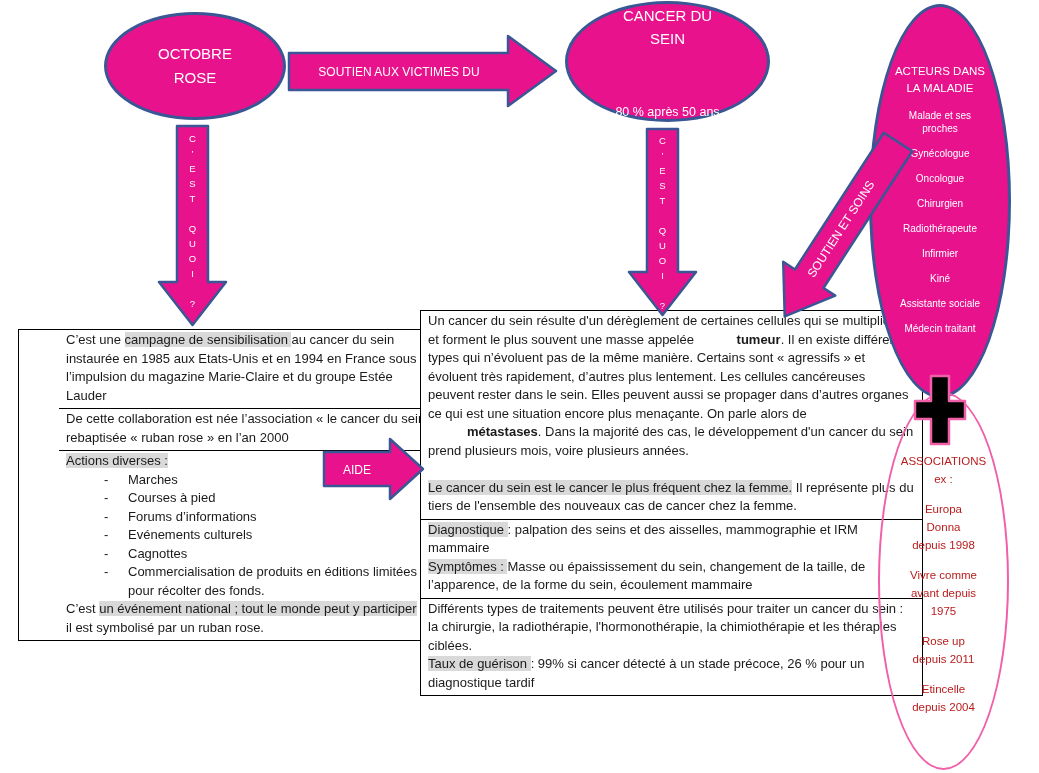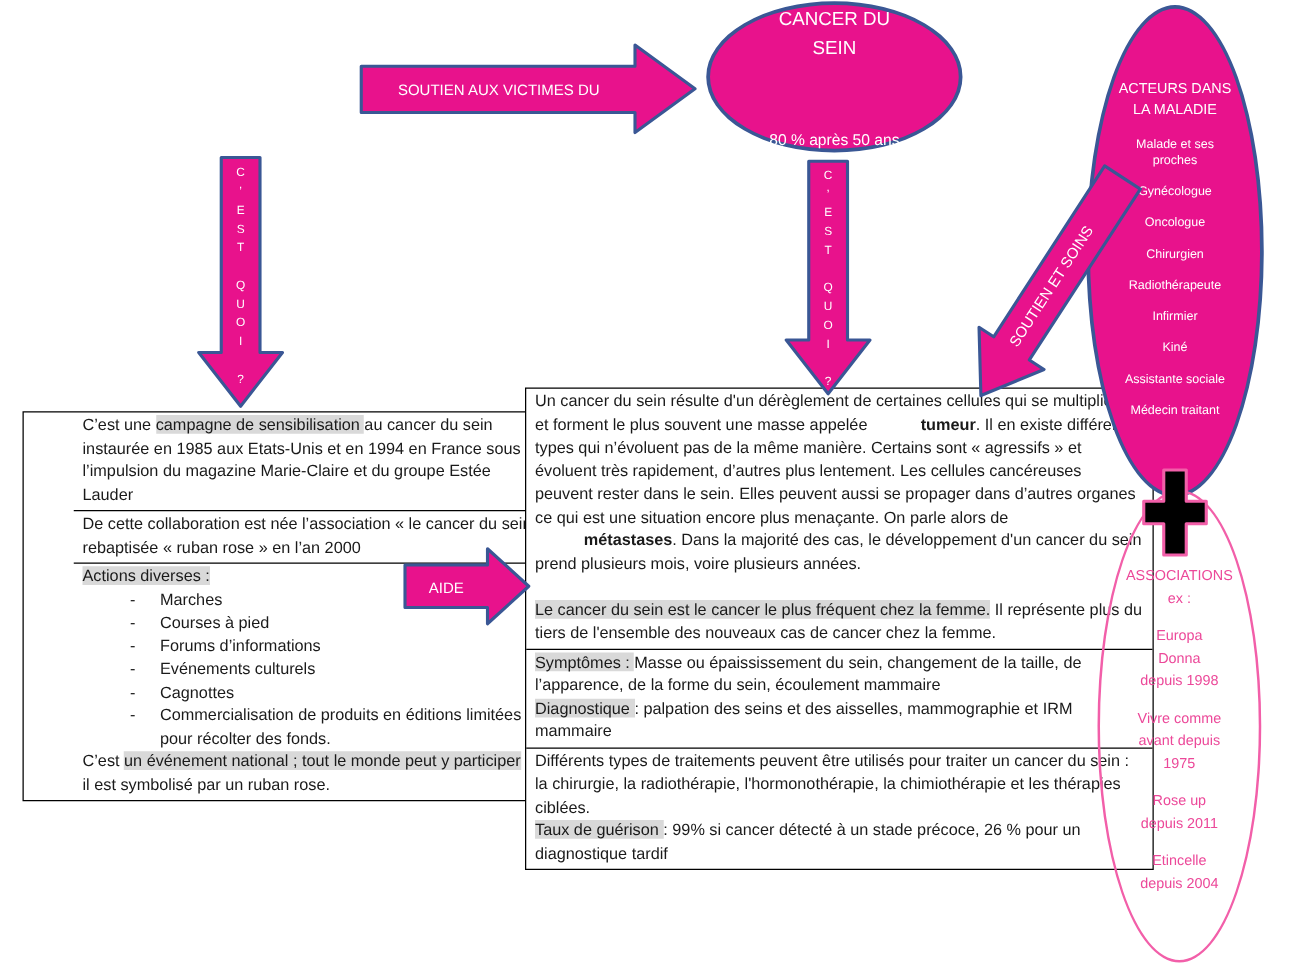--- a/index.html
+++ b/index.html
@@ -26,21 +26,21 @@
   #octobre-ellipse{left:104px;top:12px;width:182px;height:108px;justify-content:center;
                    font-size:15px;line-height:24px;white-space:pre-line;}
   #cancer-ellipse{left:565px;top:1px;width:205px;height:121px;justify-content:space-between;}
   #cancer-ellipse .etitle{font-size:15px;line-height:23px;white-space:pre-line;}
   #cancer-ellipse .esub{font-size:12.5px;margin-top:7px;}
   #acteurs-ellipse{left:869px;top:4px;width:142px;height:394px;}
   #acteurs-ellipse .etitle{margin-top:56px;font-size:11.5px;line-height:17px;white-space:pre-line;}
   #acteurs-ellipse .eitems{margin-top:12px;text-align:center;}
   .eitem{font-size:10px;line-height:13px;margin-bottom:12px;white-space:pre-line;}
   #assoc-ellipse{left:878px;top:392px;width:131px;height:378px;border:2.5px solid #F25FA9;
-                 color:#ec4899;background:transparent;}
+                 color:#b91c1c;background:transparent;}
   #assoc-ellipse .etitle{margin-top:58px;font-size:11.5px;line-height:18px;}
   #assoc-ellipse .esub{font-size:11.5px;line-height:18px;}
   .aitem{font-size:11.5px;line-height:18px;margin-top:12px;white-space:pre-line;}
   
   #arrow-layer{position:absolute;left:0;top:0;z-index:3;pointer-events:none;}
   #arrow-layer polygon,#arrow-layer path{fill:#E8128C;stroke:#3A5795;stroke-width:2.5;stroke-linejoin:round;}
   #arrow-layer path.plus{fill:#000;stroke:#F25FA9;stroke-width:2.5;}
   #arrow-layer text{font-family:"Liberation Sans",sans-serif;fill:#fff;font-size:12px;}
   
   .vtext{position:absolute;z-index:4;color:#fff;font-size:9.5px;line-height:15px;
@@ -90,29 +90,31 @@
       </div>
   </div>
 
   <div class="box" id="main-box">
     <div class="section">
         <div class="para p"><span><span>Un cancer du sein résulte d'un dérèglement de certaines cellules qui se multiplient et forment le plus souvent une masse appelée </span><span class="bold">tumeur</span><span>. Il en existe différents types qui n’évoluent pas de la même manière. Certains sont « agressifs » et évoluent très rapidement, d’autres plus lentement. Les cellules cancéreuses peuvent rester dans le sein. Elles peuvent aussi se propager dans d’autres organes ce qui est une situation encore plus menaçante. On parle alors de </span><span class="bold">métastases</span><span>. Dans la majorité des cas, le développement d'un cancer du sein prend plusieurs mois, voire plusieurs années.</span></span></div>
         <div class="para blank"></div>
         <div class="para p"><span><span class="hl">Le cancer du sein est le cancer le plus fréquent chez la femme.</span><span> Il représente plus du tiers de l'ensemble des nouveaux cas de cancer chez la femme.</span></span></div>
       </div>
     <div class="section">
+        <div class="para p"><span><span class="hl">Diagnostique </span><span>: palpation des seins et des aisselles, mammographie et IRM mammaire</span></span></div>
         <div class="para p"><span><span class="hl">Symptômes : </span><span>Masse ou épaississement du sein, changement de la taille, de l’apparence, de la forme du sein, écoulement mammaire</span></span></div>
-        <div class="para p"><span><span class="hl">Diagnostique </span><span>: palpation des seins et des aisselles, mammographie et IRM mammaire</span></span></div>
       </div>
     <div class="section">
         <div class="para p"><span><span>Différents types de traitements peuvent être utilisés pour traiter un cancer du sein : la chirurgie, la radiothérapie, l'hormonothérapie, la chimiothérapie et les thérapies ciblées.</span></span></div>
         <div class="para p"><span><span class="hl">Taux de guérison </span><span>: 99% si cancer détecté à un stade précoce, 26 % pour un diagnostique tardif</span></span></div>
       </div>
   </div>
 
+  <div class="ellipse pinkfill" id="octobre-ellipse">OCTOBRE
+ROSE</div>
 
   <div class="ellipse pinkfill" id="cancer-ellipse">
     <div class="etitle">CANCER DU
 SEIN</div>
     <div class="esub">80 % après 50 ans</div>
   </div>
 
   <div class="ellipse pinkfill" id="acteurs-ellipse">
     <div class="etitle">ACTEURS DANS
 LA MALADIE</div>

